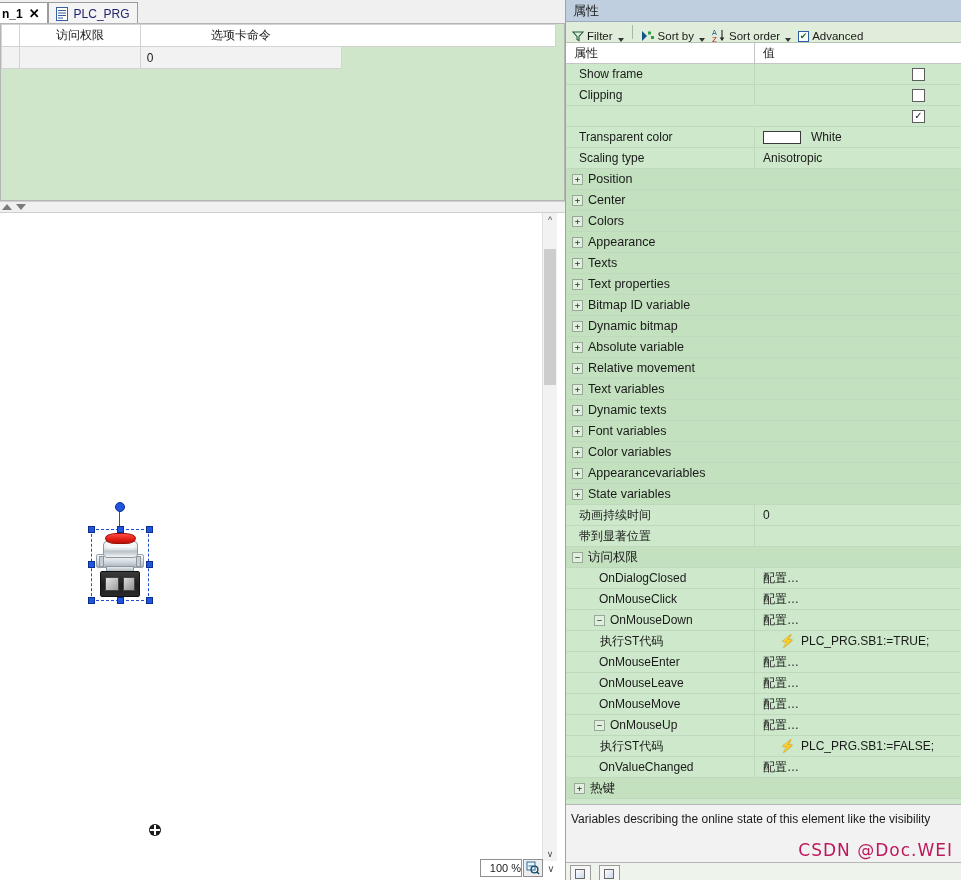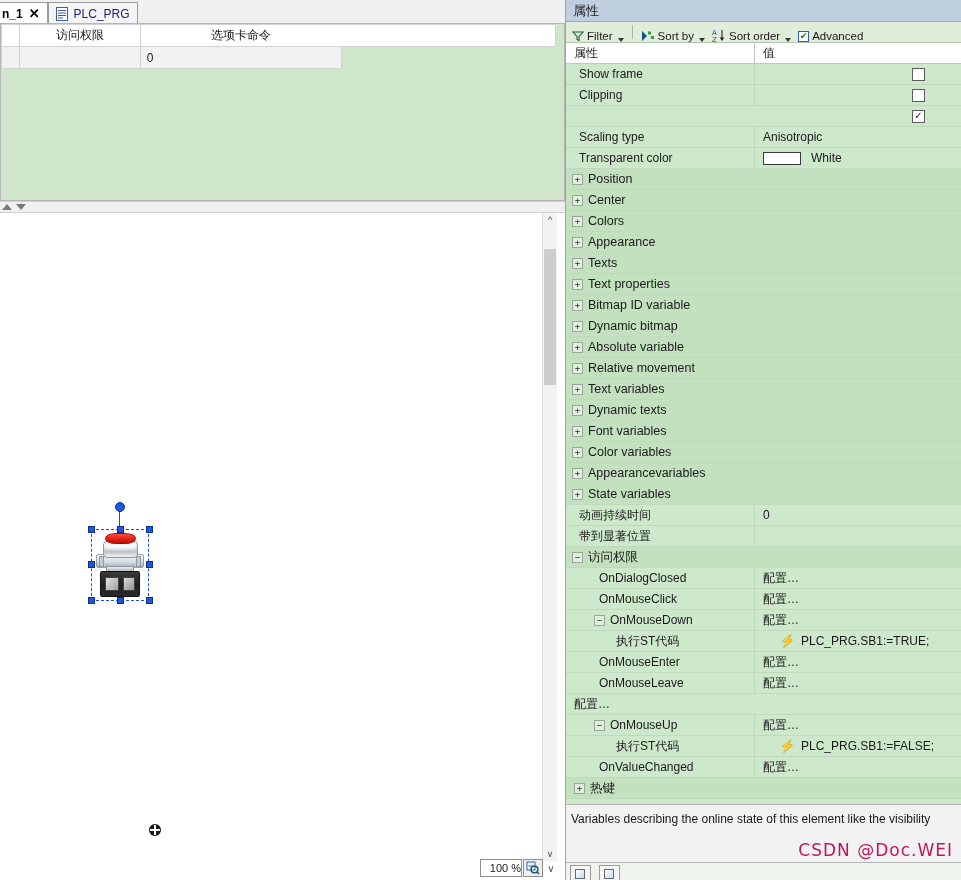--- a/index.html
+++ b/index.html
@@ -474,21 +474,21 @@
     text-align: center;
     color: #2d2d2d;
     box-sizing: border-box;
     cursor: pointer;
     flex: 0 0 11px;
     font-family: "DejaVu Sans Mono", monospace;
   }
   .ind-0 { padding-left: 6px; }
   .ind-1 { padding-left: 8px; }
   .ind-2 { padding-left: 28px; }
-  .ind-3 { padding-left: 45px; }
+  .ind-3 { padding-left: 29px; }
   .pname-text { margin-left: 5px; }
   .prow.section .pname-text { font-size: 12.5px; }
 
   .cb-cell {
     width: 100%;
     display: flex;
     justify-content: flex-end;
     padding-right: 36px;
     box-sizing: border-box;
   }
@@ -737,33 +737,33 @@
         </div>
         <div class="prow">
           <div class="pval" style="padding-left: 0px;">
             <div class="cb-cell">
               <span class="cb">✓</span>
             </div>
           </div>
         </div>
         <div class="prow">
           <div class="pname ind-1">
-            <span class="pname-text">Scaling type</span>
-          </div>
-          <div class="pval">
-            <span>Anisotropic</span>
-          </div>
-        </div>
-        <div class="prow">
-          <div class="pname ind-1">
             <span class="pname-text">Transparent color</span>
           </div>
           <div class="pval">
             <span class="swatch" style="background: rgb(255, 255, 255);"></span>
             <span>White</span>
+          </div>
+        </div>
+        <div class="prow">
+          <div class="pname ind-1">
+            <span class="pname-text">Scaling type</span>
+          </div>
+          <div class="pval">
+            <span>Anisotropic</span>
           </div>
         </div>
         <div class="prow section">
           <div class="pname ind-0">
             <span class="expander">+</span>
             <span class="pname-text">Position</span>
           </div>
         </div>
         <div class="prow section">
           <div class="pname ind-0">
@@ -921,20 +921,23 @@
         </div>
         <div class="prow">
           <div class="pname ind-2">
             <span class="pname-text">OnMouseLeave</span>
           </div>
           <div class="pval">
             <span>配置…</span>
           </div>
         </div>
         <div class="prow">
+          <div class="pname ind-2">
+            <span class="pname-text">OnMouseMove</span>
+          </div>
           <div class="pval">
             <span>配置…</span>
           </div>
         </div>
         <div class="prow">
           <div class="pname ind-2">
             <span class="expander">−</span>
             <span class="pname-text">OnMouseUp</span>
           </div>
           <div class="pval">

